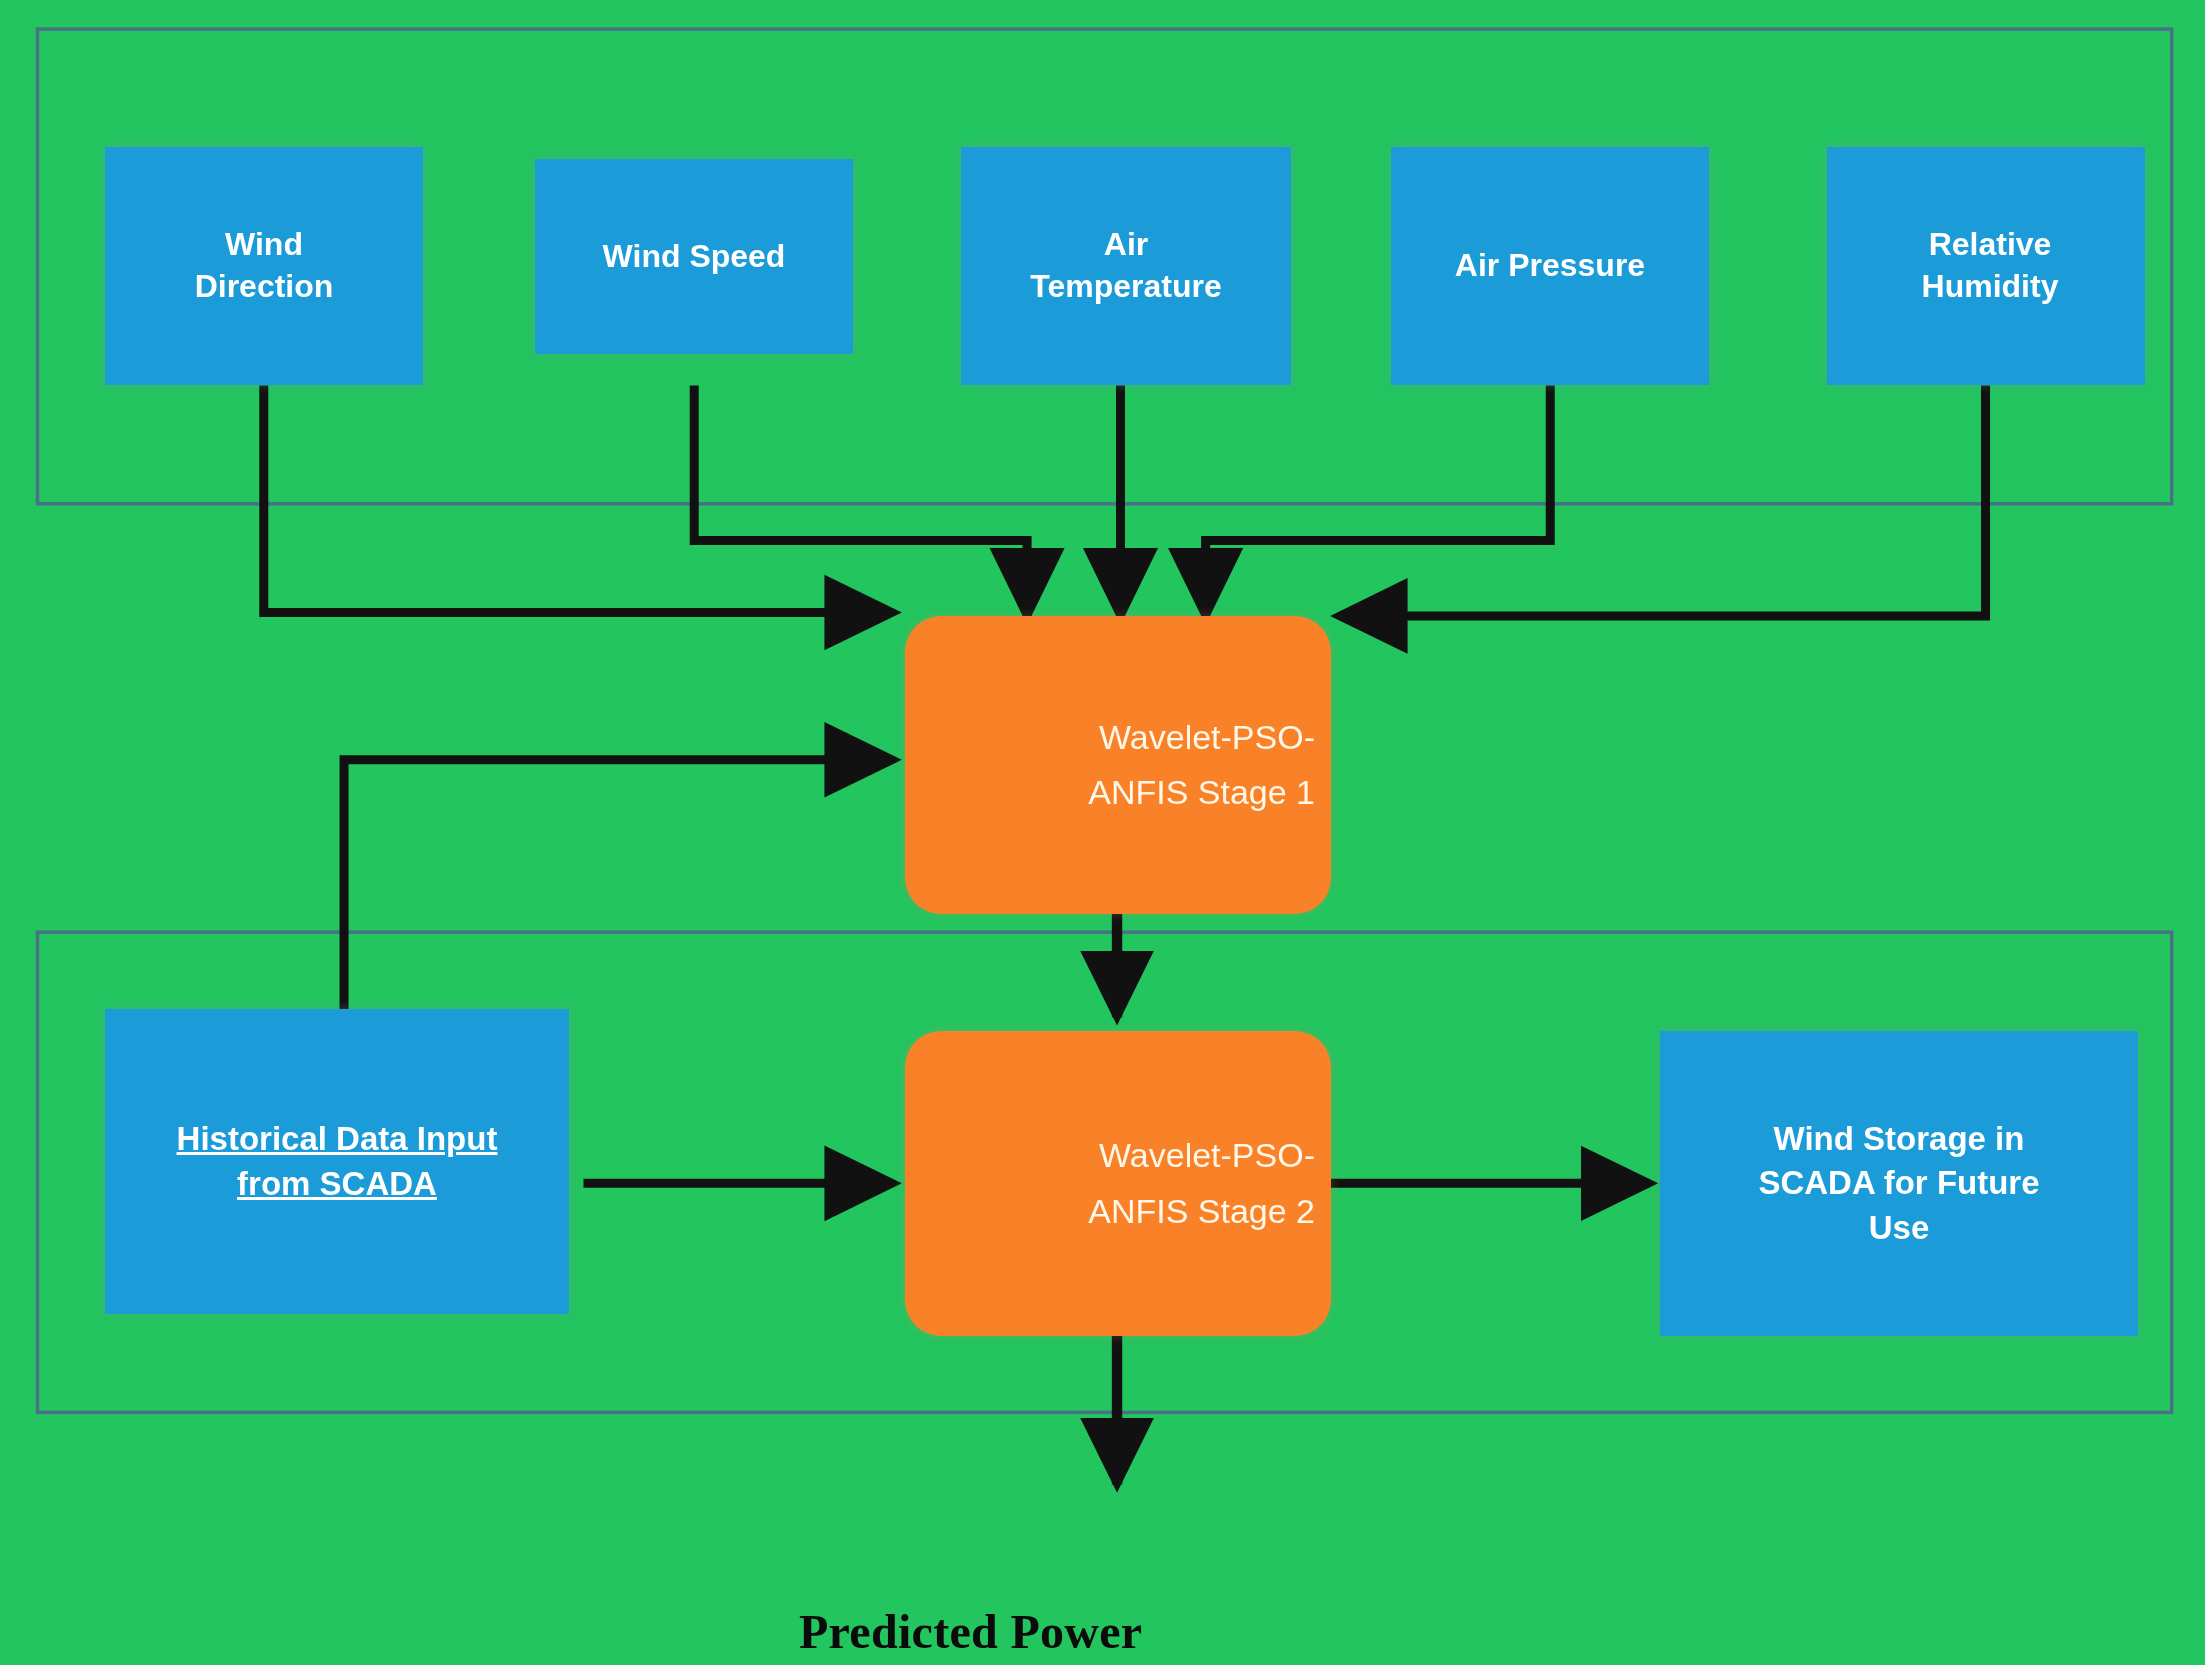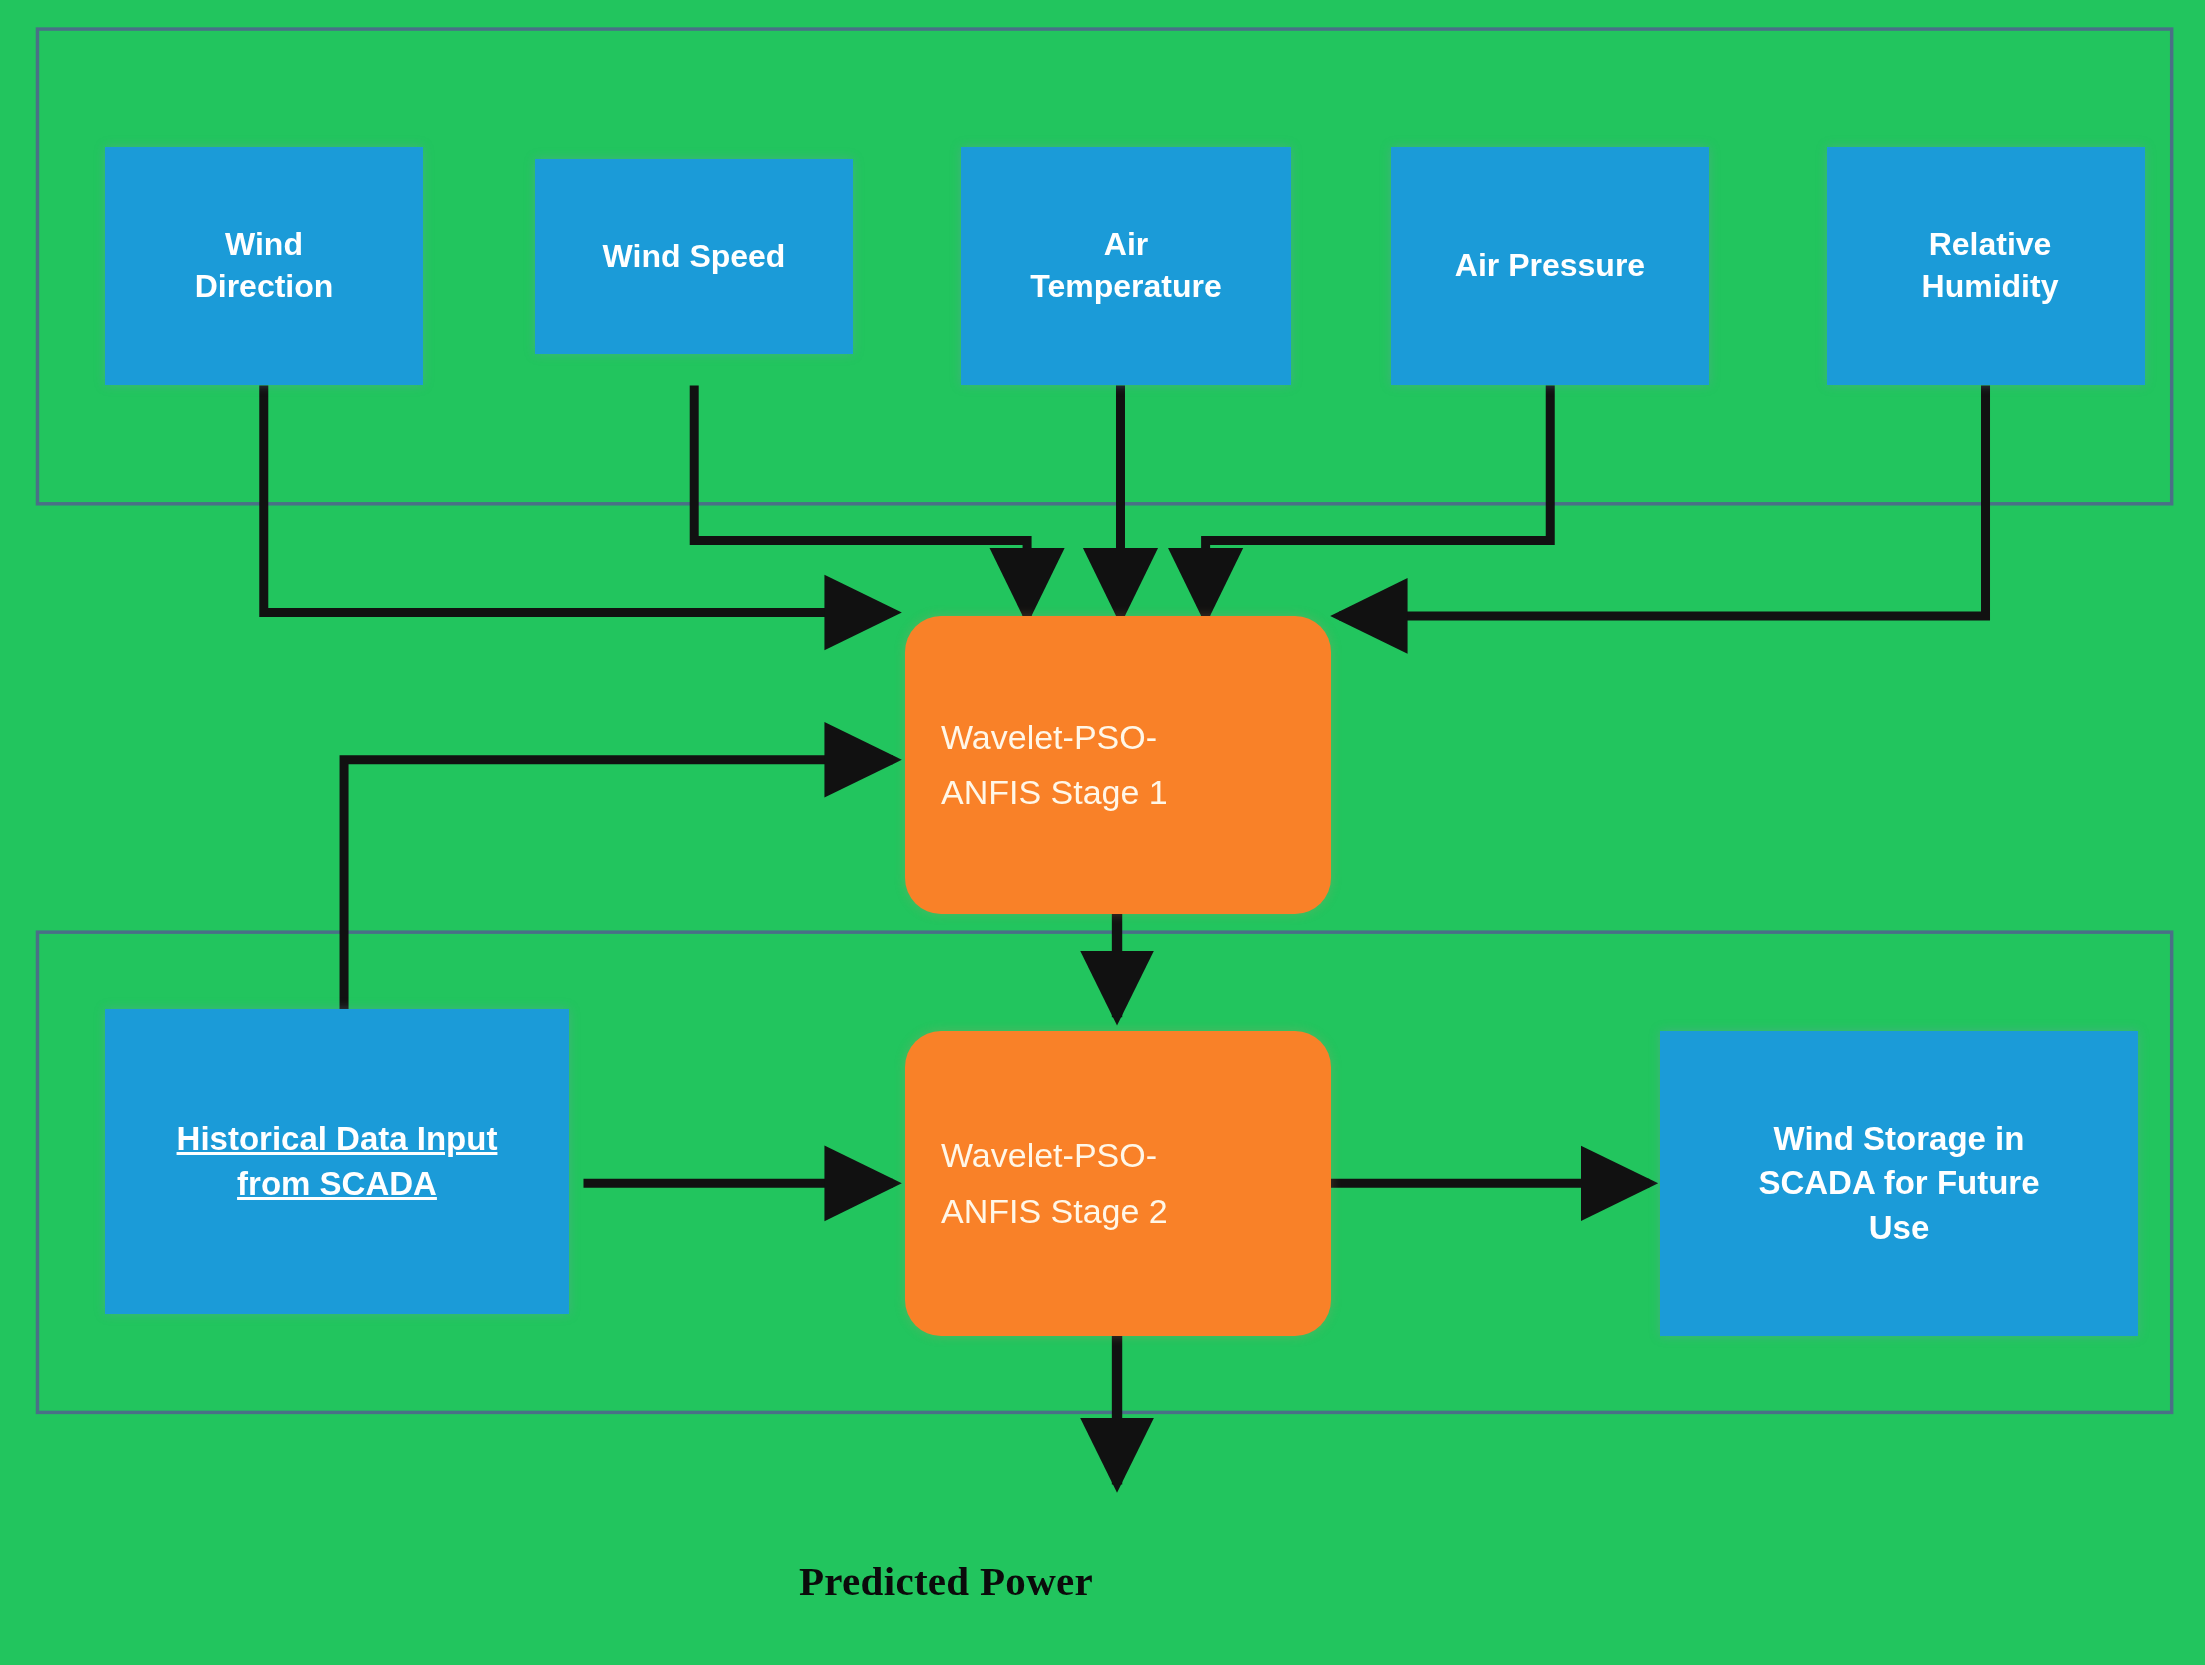--- a/index.html
+++ b/index.html
@@ -48,39 +48,40 @@
   .stage-node {
     background: #F98128;
     color: #FFF7E8;
     font-weight: normal;
     font-size: 34px;
     line-height: 1.62;
     border-radius: 36px;
     box-shadow: 0 0 11px rgba(200,150,110,0.30);
   }
   .stage-node .label {
-    text-align: left;
-    padding: 0 8px 0 36px;
+    text-align: right;
+    padding: 0 16px 0 36px;
   }
   .io-node {
     background: #1B9BD8;
     color: #ffffff;
     font-weight: bold;
     font-size: 33px;
     line-height: 1.34;
     box-shadow: 0 0 9.7px rgba(120,150,175,0.38);
   }
   .out-label {
     position: absolute;
     font-family: "Liberation Serif", serif;
     font-weight: bold;
-    font-size: 41px;
+    font-size: 48px;
     color: #0b0b0b;
     white-space: nowrap;
     letter-spacing: 0.3px;
+    margin-top: 47px;
   }
 </style>
 </head>
 <body>
 
 <div id="stage">
 
   <svg id="svg-layer" viewBox="0 0 3186 2406" xmlns="http://www.w3.org/2000/svg">
     <defs>
       <marker id="arrowhead" markerWidth="9" markerHeight="9" refX="7.6" refY="4.5" orient="auto" markerUnits="strokeWidth">

